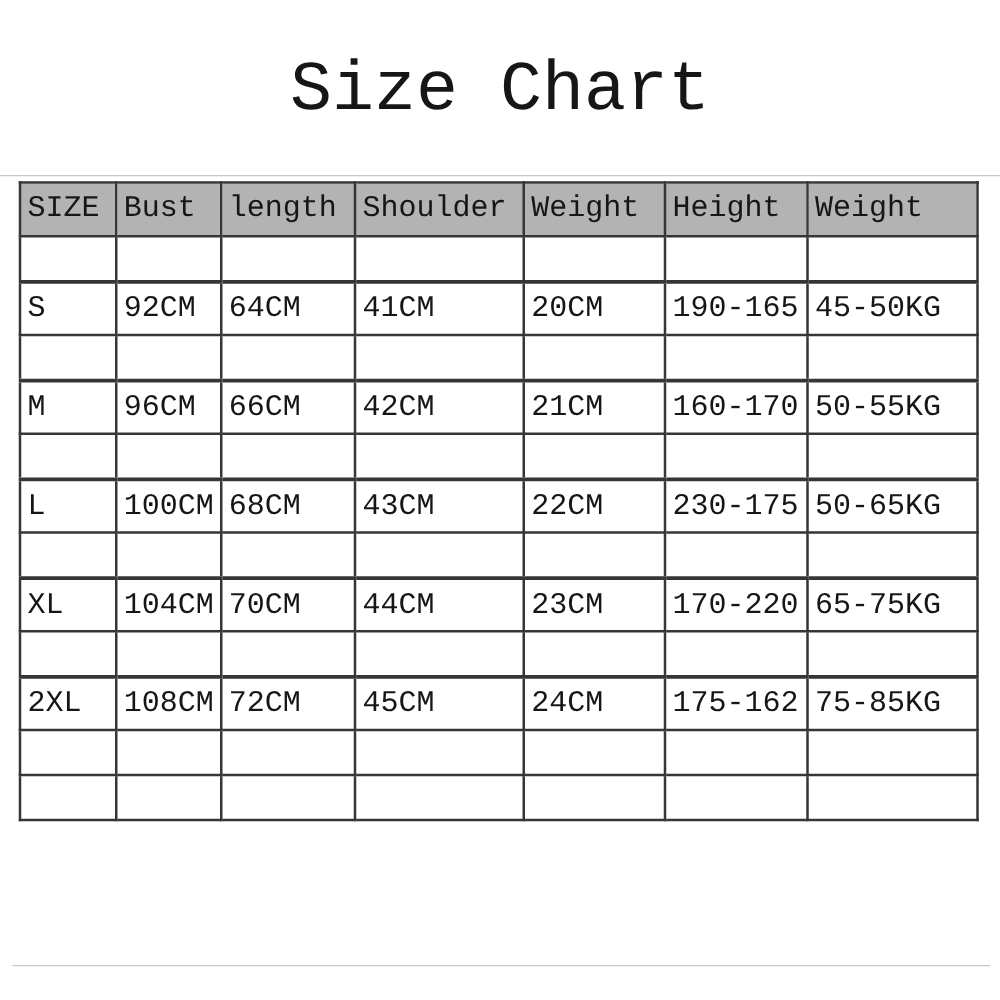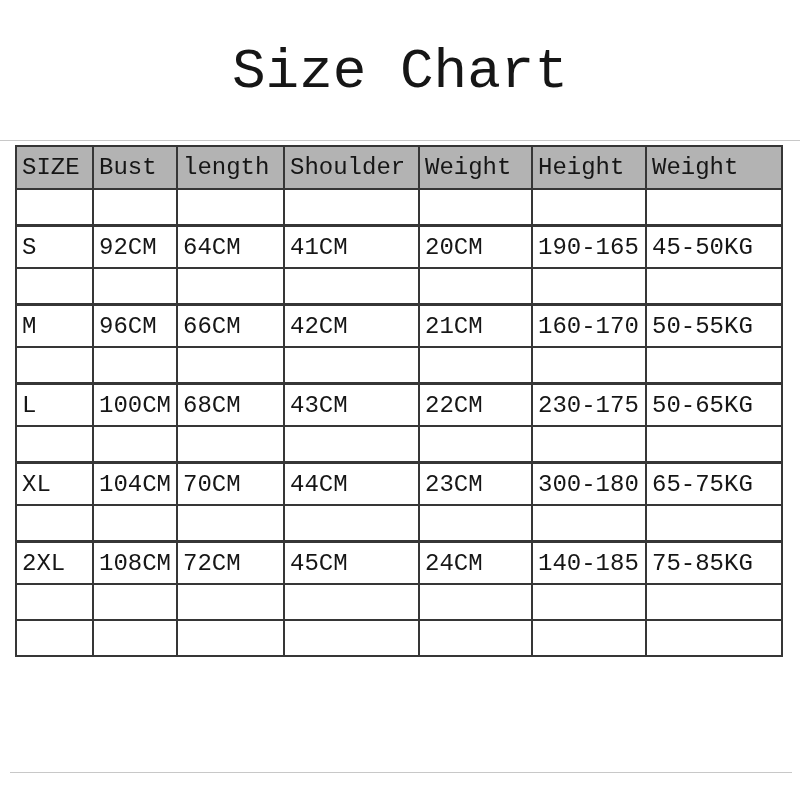--- a/index.html
+++ b/index.html
@@ -155,39 +155,39 @@
         <td></td>
         <td></td>
         <td></td>
       </tr>
       <tr class="data-row">
         <td>XL</td>
         <td>104CM</td>
         <td>70CM</td>
         <td>44CM</td>
         <td>23CM</td>
-        <td>300-180</td>
+        <td>170-220</td>
         <td>65-75KG</td>
       </tr>
       <tr class="spacer-row">
         <td></td>
         <td></td>
         <td></td>
         <td></td>
         <td></td>
         <td></td>
         <td></td>
       </tr>
       <tr class="data-row">
         <td>2XL</td>
         <td>108CM</td>
         <td>72CM</td>
         <td>45CM</td>
         <td>24CM</td>
-        <td>140-185</td>
+        <td>175-162</td>
         <td>75-85KG</td>
       </tr>
       <tr class="spacer-row">
         <td></td>
         <td></td>
         <td></td>
         <td></td>
         <td></td>
         <td></td>
         <td></td>

